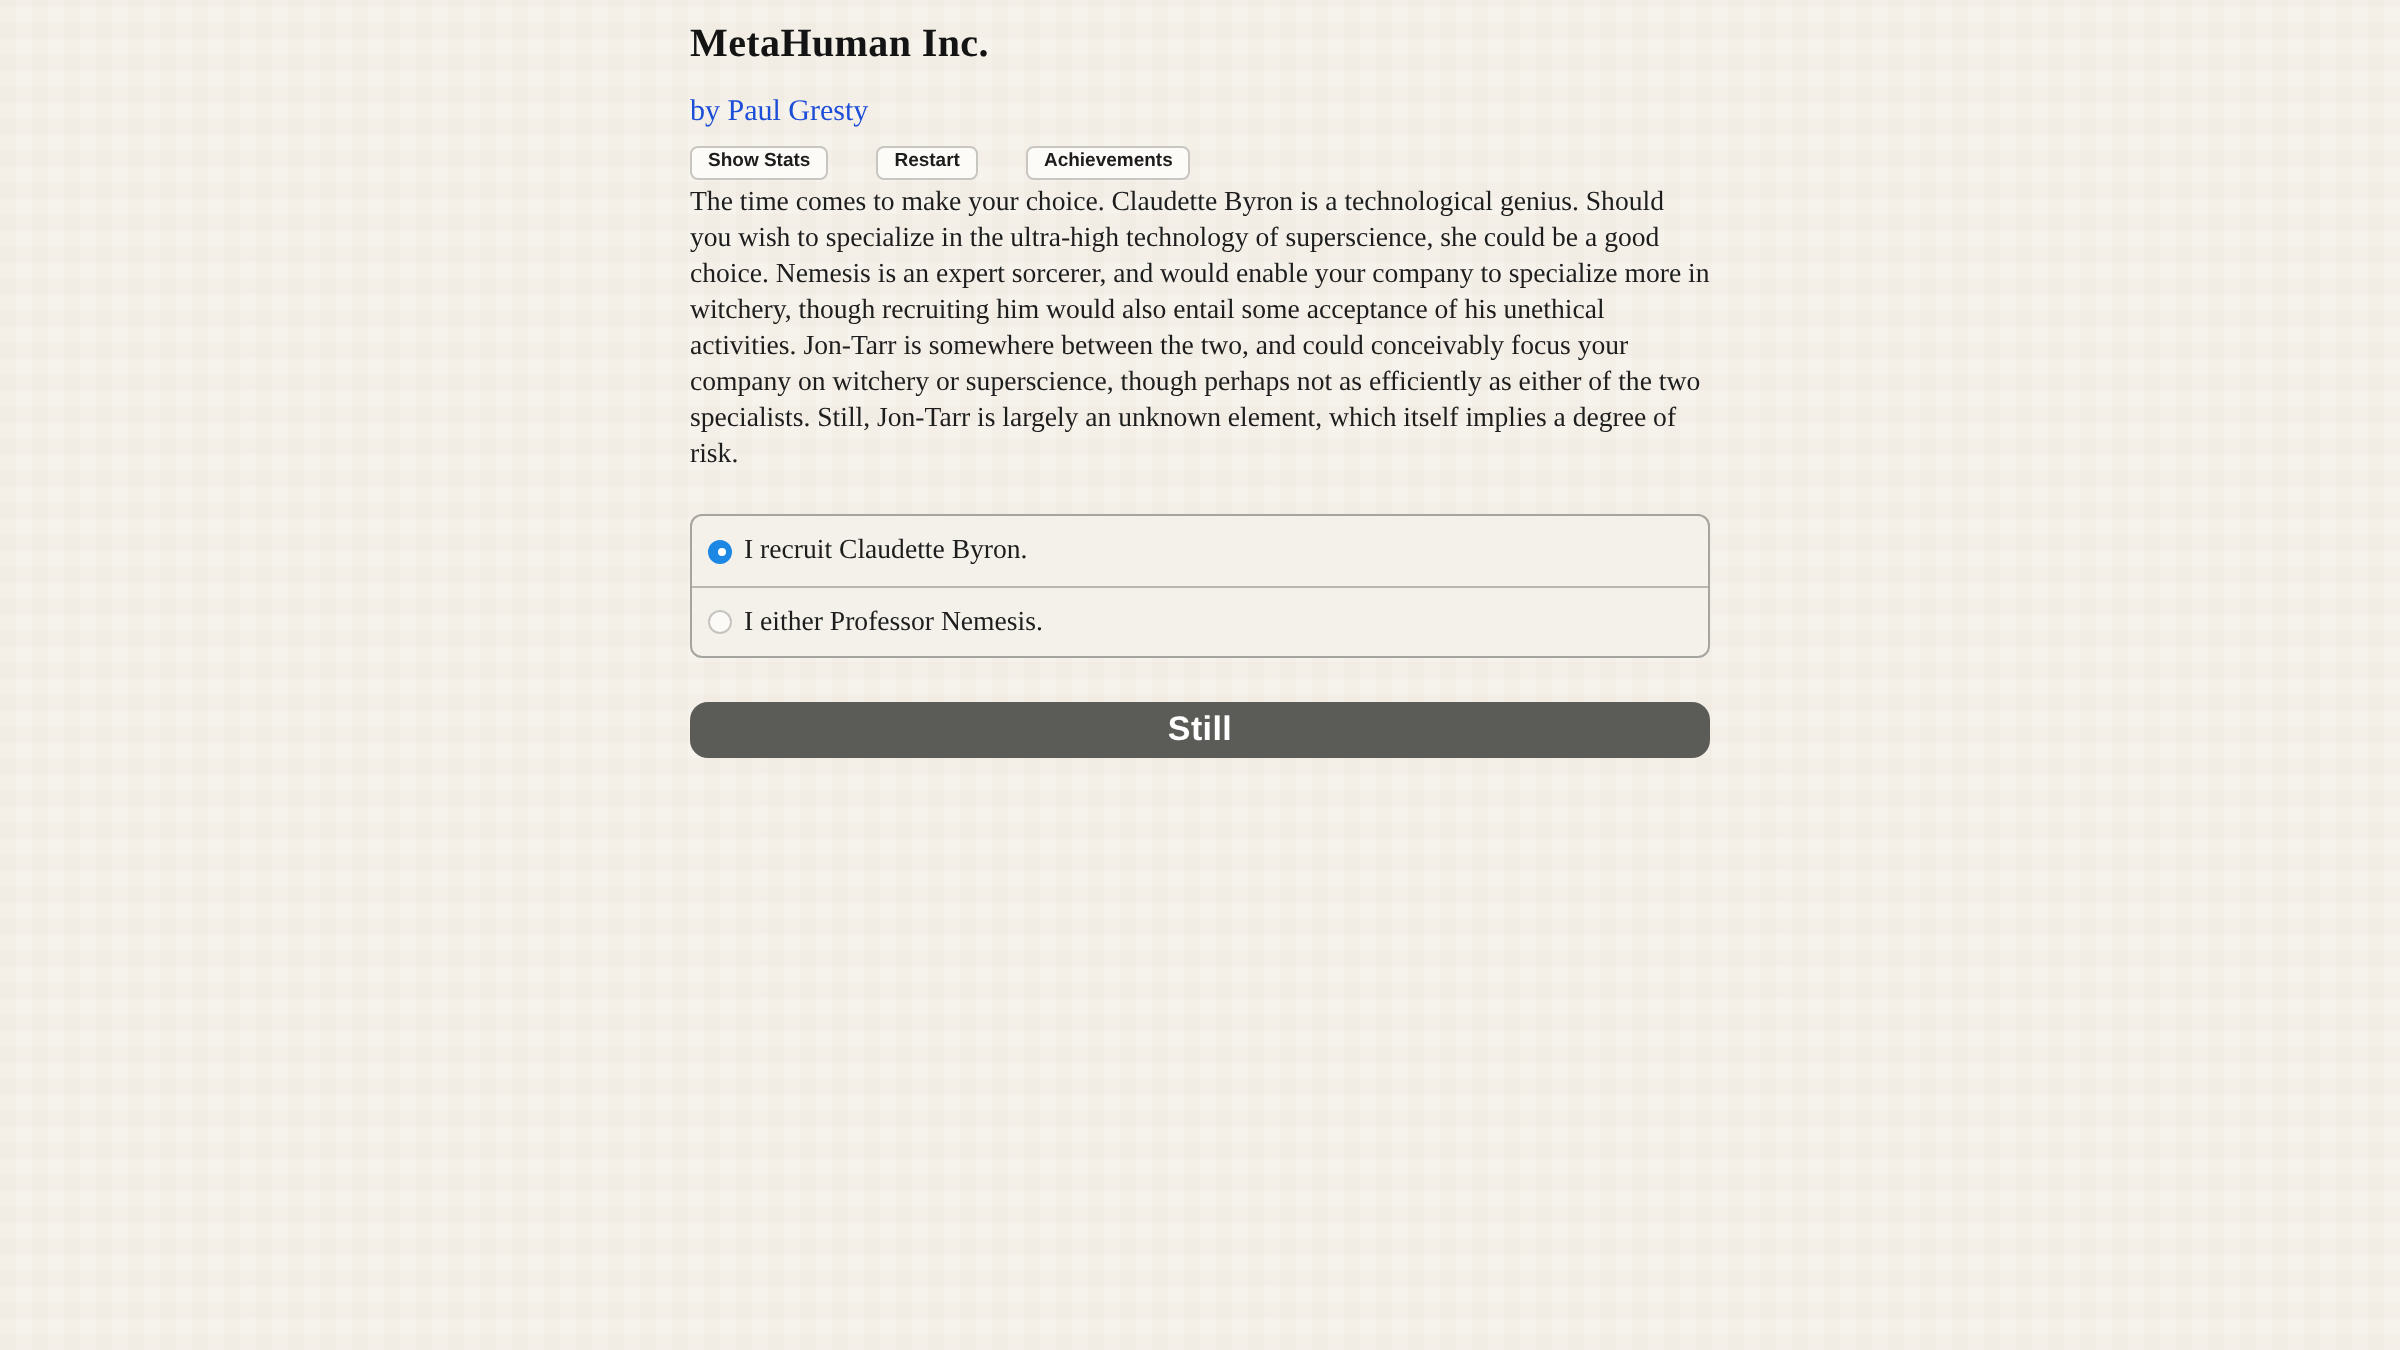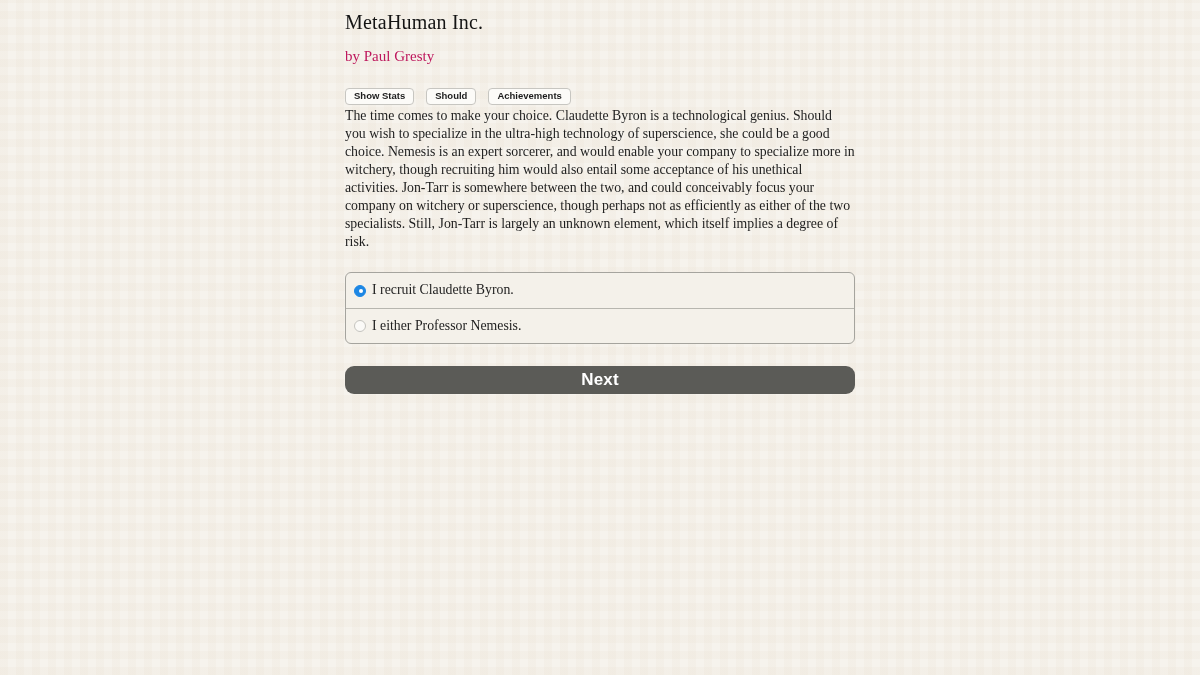--- a/index.html
+++ b/index.html
@@ -15,34 +15,34 @@
   }
   .content {
     position: absolute;
     left: 345px;
     top: 0;
     width: 510px;
   }
   h1.game-title {
     padding-top: 10px;
     font-size: 20px;
-    font-weight: 400;
+    font-weight: 700;
     color: #141414;
     line-height: 1.2;
     letter-spacing: 0.2px;
   }
   .byline {
     margin-top: 14px;
     font-size: 15px;
-    color: #be185d;
+    color: #1d4ed8;
   }
   .toolbar {
-    margin-top: 23px;
+    margin-top: 8px;
     display: flex;
-    gap: 12px;
+    gap: 24px;
     align-items: center;
   }
   .tb-btn {
     font-family: "Liberation Sans", sans-serif;
     font-size: 9.5px;
     font-weight: bold;
     color: #1c1c1c;
     background: #fcfbf8;
     border: 1px solid #c7c6c1;
     border-radius: 4px;
@@ -123,32 +123,32 @@
 <body>
 
 <div class="content">
 
   <h1 class="game-title">MetaHuman Inc.</h1>
 
   <div class="byline">by Paul Gresty</div>
 
   <div class="toolbar">
     <button class="tb-btn">Show Stats</button>
-    <button class="tb-btn">Should</button>
+    <button class="tb-btn">Restart</button>
     <button class="tb-btn">Achievements</button>
   </div>
 
   <p class="story">The time comes to make your choice. Claudette Byron is a technological genius. Should you wish to specialize in the ultra-high technology of superscience, she could be a good choice. Nemesis is an expert sorcerer, and would enable your company to specialize more in witchery, though recruiting him would also entail some acceptance of his unethical activities. Jon-Tarr is somewhere between the two, and could conceivably focus your company on witchery or superscience, though perhaps not as efficiently as either of the two specialists. Still, Jon-Tarr is largely an unknown element, which itself implies a degree of risk.</p>
 
   <div class="choice-box">
     <div class="choice-row">
       <span class="radio selected"></span>
       <span class="choice-label">I recruit Claudette Byron.</span>
     </div>
     <div class="choice-row">
       <span class="radio"></span>
       <span class="choice-label">I either Professor Nemesis.</span>
     </div>
   </div>
 
-  <button class="next-btn">Next</button>
+  <button class="next-btn">Still</button>
 
 </div>
 
 </body></html>

